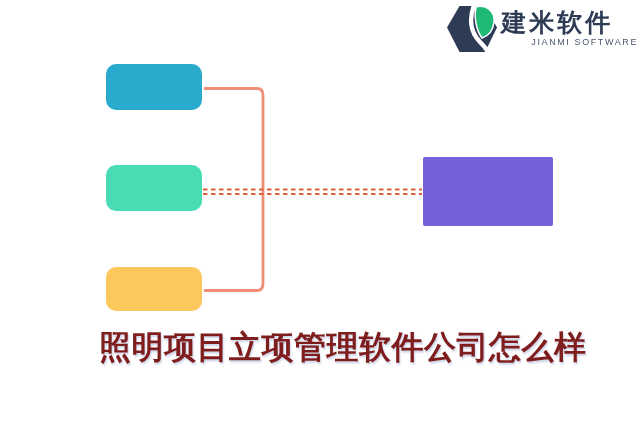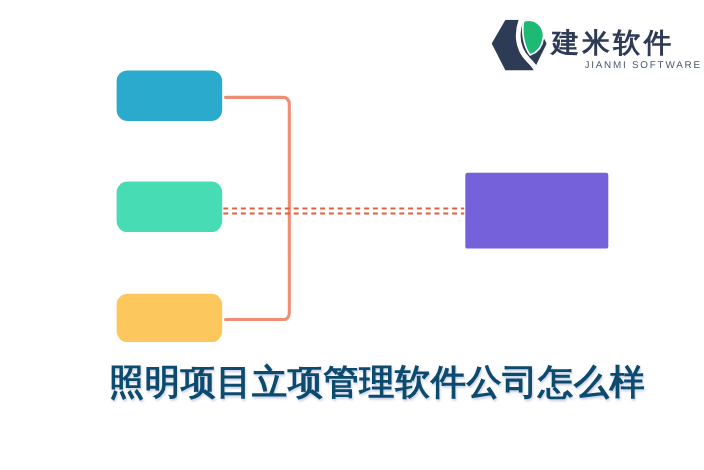--- a/index.html
+++ b/index.html
@@ -12,24 +12,24 @@
     position: relative;
     width: 640px;
     height: 427px;
     background: #ffffff;
     overflow: hidden;
   }
 
   
   .logo {
     position: absolute;
-    top: 16px;
+    top: 4px;
     right: 2px;
     display: flex;
-    align-items: flex-end;
+    align-items: center;
   }
   .logo-icon {
     width: 50px;
     height: 46px;
     margin-top: 2px;
     flex: 0 0 auto;
   }
   .logo-text {
     margin-left: 4px;
     display: flex;
@@ -73,21 +73,21 @@
 
   
   .caption {
     position: absolute;
     left: 99px;
     top: 326px;
     width: 520px;
     font-size: 32px;
     font-weight: bold;
     letter-spacing: 0.5px;
-    color: #0c4a6e;
+    color: #7f1d1d;
     text-shadow: 1px 2px 2px rgba(110, 130, 190, 0.35);
     white-space: nowrap;
   }
 </style>
 </head>
 <body>
 
 <div class="stage">
 
   <svg class="connectors" viewBox="0 0 640 427" aria-hidden="true">

